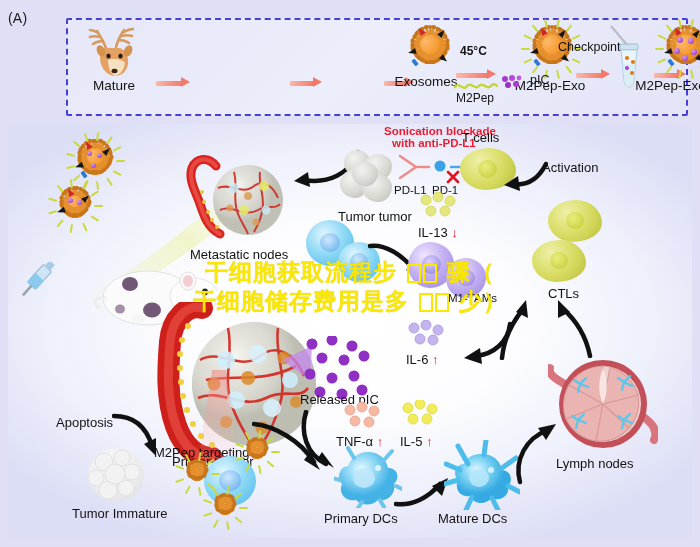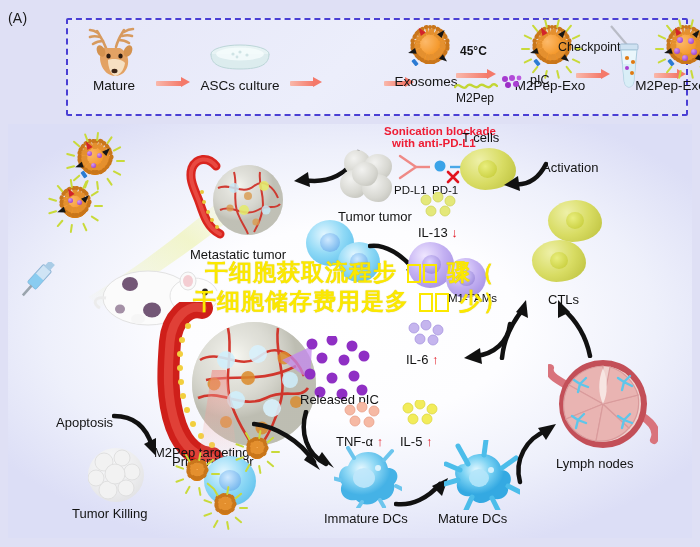--- a/index.html
+++ b/index.html
@@ -176,34 +176,20 @@
         <ellipse cx="42" cy="25" rx="4" ry="6" fill="#d4924f" transform="rotate(25 42 25)"></ellipse>
       </svg>
       <span class="cap">Mature</span>
     </div>
 
     <div class="arrowA" style="left:88px;width:34px;">
       <div class="shaft"></div>
         <div class="head"></div>
     </div>
 
-    <div class="stepA" style="left:124px;top:6px;width:96px;height:74px;">
-      <svg class="dish" style="left:17px;top:16px;" viewBox="0 0 62 30">
-        <ellipse cx="31" cy="12" rx="29" ry="9" fill="#e7f3f4" stroke="#bcd6d8" stroke-width="1"></ellipse>
-        <path d="M2 12 C2 22 10 27 31 27 C52 27 60 22 60 12" fill="#dcecee" stroke="#bcd6d8" stroke-width="1"></path>
-        <ellipse cx="31" cy="12" rx="24" ry="6.5" fill="#f4fbfb" opacity=".85"></ellipse>
-        <g fill="#cfe3e5">
-            <circle cx="24" cy="12" r="1.6"></circle>
-            <circle cx="31" cy="10" r="1.6"></circle>
-            <circle cx="38" cy="13" r="1.6"></circle>
-            <circle cx="28" cy="15" r="1.4"></circle>
-          </g>
-      </svg>
-      <span class="cap">ASCs culture</span>
-    </div>
 
     <div class="arrowA" style="left:222px;width:32px;">
       <div class="shaft"></div>
         <div class="head"></div>
     </div>
 
 
     <div class="arrowA" style="left:316px;width:30px;">
       <div class="shaft"></div>
         <div class="head"></div>
@@ -575,21 +561,21 @@
         </g>
         <g fill="#e8c83a">
           <circle cx="22" cy="60" r="2"></circle>
             <circle cx="26" cy="68" r="2"></circle>
             <circle cx="31" cy="75" r="2"></circle>
           <circle cx="18" cy="50" r="2"></circle>
             <circle cx="16" cy="40" r="2"></circle>
         </g>
       </svg>
     </div>
-    <div class="bLabel" style="left:182px;top:123px;">Metastatic tumor</div>
+    <div class="bLabel" style="left:182px;top:123px;">Metastatic nodes</div>
 
     <svg class="blkArrow" style="left:282px;top:22px;width:72px;height:42px;" viewBox="0 0 72 42">
       <path d="M68 6 C60 28 38 38 14 34" fill="none" stroke="#111" stroke-width="4.5" stroke-linecap="round"></path>
       <path d="M18 26 L4 35 L20 41 Z" fill="#111"></path>
     </svg>
 
     <div style="position:absolute;left:330px;top:24px;width:62px;height:60px;">
       <div class="tumorcell-mass" style="left:6px;top:2px;width:26px;height:26px;"></div>
       <div class="tumorcell-mass" style="left:26px;top:6px;width:28px;height:26px;"></div>
       <div class="tumorcell-mass" style="left:2px;top:22px;width:28px;height:28px;"></div>
@@ -669,21 +655,21 @@
       <span>IL-6</span>
       <span class="up-arrow">↑</span>
     </div>
 
     <div class="tcell" style="left:540px;top:76px;width:54px;height:42px;">
       <div class="nuc" style="left:18px;top:12px;width:18px;height:17px;"></div>
     </div>
     <div class="tcell" style="left:524px;top:116px;width:54px;height:42px;">
       <div class="nuc" style="left:18px;top:12px;width:18px;height:17px;"></div>
     </div>
-    <div class="bLabel" style="left:540px;top:168px;">CTLs</div>
+    <div class="bLabel" style="left:540px;top:162px;">CTLs</div>
 
     <svg class="blkArrow" style="left:486px;top:176px;width:40px;height:60px;" viewBox="0 0 40 60">
       <path d="M8 58 C10 38 20 20 30 8" fill="none" stroke="#111" stroke-width="4.5" stroke-linecap="round"></path>
       <path d="M22 12 L32 0 L34 18 Z" fill="#111"></path>
     </svg>
     <svg class="blkArrow" style="left:542px;top:176px;width:44px;height:58px;" viewBox="0 0 44 58">
       <path d="M40 56 C36 36 26 20 12 8" fill="none" stroke="#111" stroke-width="4.5" stroke-linecap="round"></path>
       <path d="M20 12 L8 0 L8 18 Z" fill="#111"></path>
     </svg>
 
@@ -757,21 +743,21 @@
       <g fill="#f2f2f2" stroke="#e0e0e0" stroke-width="1">
         <circle cx="16" cy="14" r="9"></circle>
           <circle cx="34" cy="10" r="8"></circle>
           <circle cx="44" cy="24" r="8"></circle>
         <circle cx="38" cy="40" r="8"></circle>
           <circle cx="20" cy="42" r="9"></circle>
           <circle cx="8" cy="30" r="8"></circle>
         <circle cx="27" cy="26" r="10"></circle>
       </g>
     </svg>
-    <div class="bLabel" style="left:64px;top:382px;">Tumor Killing</div>
+    <div class="bLabel" style="left:64px;top:382px;">Tumor Immature</div>
 
     <div class="bLabel" style="left:146px;top:321px;">M2Pep targeting</div>
     <div class="mac-blue" style="left:196px;top:332px;width:52px;height:50px;">
       <div class="nuc" style="left:15px;top:14px;width:22px;height:21px;"></div>
     </div>
     <div class="exo" style="left:178px;top:338px;width:22px;height:22px;">
       <div class="core" style="left:3px;top:3px;width:16px;height:16px;"></div>
       <div class="ring">
           <div class="lipid" style="left: 17.5px; top: 7.5px; transform: rotate(90deg);"></div>
           <div class="pep" style="left: 23.5px; top: 3px; transform: rotate(90deg);"></div>
@@ -897,21 +883,21 @@
             <stop offset="50%" stop-color="#8fd8f5"></stop>
         <stop offset="100%" stop-color="#45b2e6"></stop>
           </radialGradient>
         </defs>
       <path d="M34 6 C44 6 52 12 54 22 C64 22 66 32 60 38 C62 48 54 56 44 54
                C38 60 28 60 22 54 C12 56 4 48 8 38 C2 32 6 20 14 20 C18 10 26 6 34 6 Z" fill="url(#dcg1)"></path>
       <path d="M20 12 L14 2 M50 14 L58 5 M6 34 L-2 32 M62 40 L70 44 M28 56 L24 62 M46 54 L50 61" stroke="#6cc5ed" stroke-width="4" stroke-linecap="round" fill="none"></path>
       <ellipse cx="30" cy="32" rx="11" ry="10" fill="#bfe7fb" opacity=".9"></ellipse>
       <circle cx="44" cy="22" r="3" fill="#d9f2fd"></circle>
     </svg>
-    <div class="bLabel" style="left:316px;top:387px;">Immature DCs</div>
+    <div class="bLabel" style="left:316px;top:387px;">Primary DCs</div>
 
     <svg class="blkArrow" style="left:386px;top:352px;width:60px;height:34px;" viewBox="0 0 60 34">
       <path d="M2 28 C18 30 34 22 46 8" fill="none" stroke="#111" stroke-width="4.5" stroke-linecap="round"></path>
       <path d="M38 10 L54 2 L48 20 Z" fill="#111"></path>
     </svg>
 
     <svg class="dc" style="left:436px;top:316px;width:76px;height:70px;" viewBox="0 0 76 70">
       <defs>
           <radialGradient id="dcg2" cx="38%" cy="32%">
         <stop offset="0%" stop-color="#e2f7ff"></stop>

